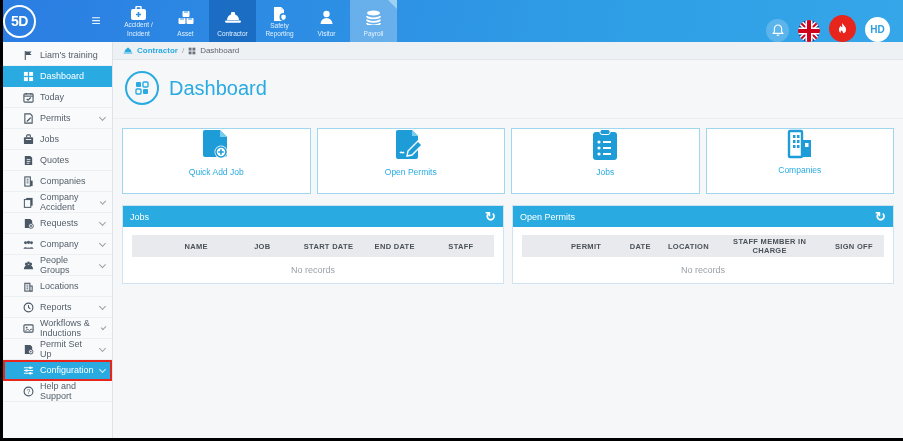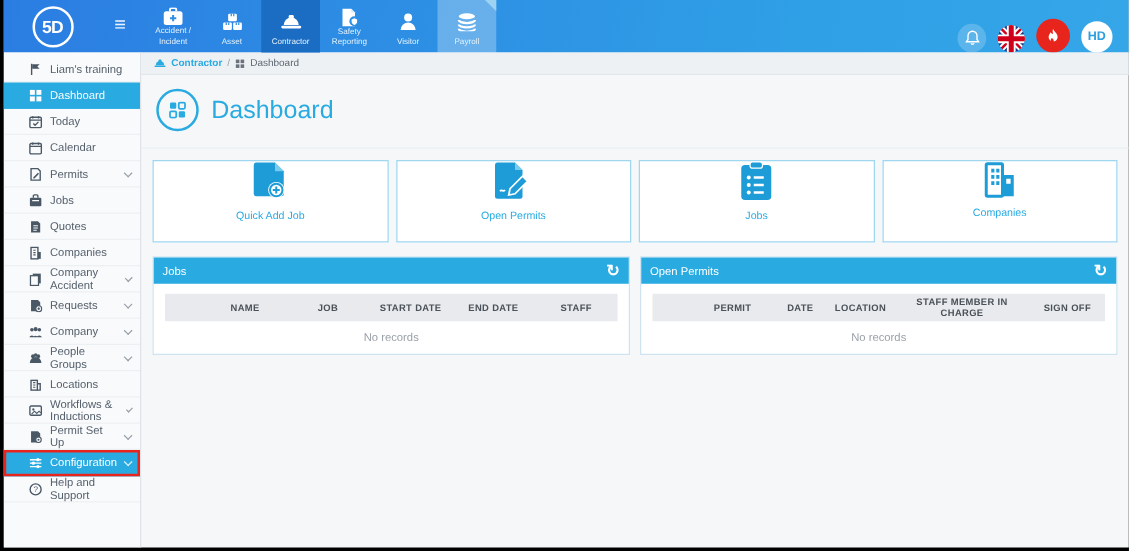--- a/index.html
+++ b/index.html
@@ -4,21 +4,21 @@
 <style>
   * { box-sizing: border-box; margin: 0; padding: 0; }
   html,body { width:903px; height:441px; overflow:hidden; background:#000;
     font-family:"Liberation Sans", sans-serif; }
   .app { position:absolute; left:3px; top:0; width:900px; height:438px;
     background:#f5f7f8; overflow:hidden; display:flex; flex-direction:column; }
 
   
   .navbar { height:42px; flex:0 0 42px; display:flex; align-items:stretch;
     background:linear-gradient(100deg,#2b7de2 0%,#2f9fe6 70%,#35a6e8 100%); }
-  .logo-wrap { width:78px; display:flex; align-items:center; justify-content:center; }
+  .logo-wrap { width:78px; display:flex; align-items:center; }
   .logo { width:33px; height:33px; border:2px solid #fff; border-radius:50%;
     display:flex; align-items:center; justify-content:center;
     color:#fff; font-weight:bold; font-size:14px; letter-spacing:-0.5px; }
   .hamburger { width:30px; display:flex; align-items:center; justify-content:center;
     color:#e8f4fd; font-size:16px; cursor:pointer; }
   .tabs { display:flex; margin-left:4px; }
   .tab { width:47px; display:flex; flex-direction:column; align-items:center;
     color:#e3f2fc; cursor:pointer; position:relative; }
   .tab .ticon { height:25px; display:flex; align-items:flex-end; justify-content:center; padding-top:6px; }
   .tab .tlabel { margin-top:auto; padding-bottom:4px; font-size:6.5px; line-height:1.3;
@@ -227,28 +227,20 @@
         <svg width="11" height="11" viewBox="0 0 12 12">
             <rect x="1" y="2" width="10" height="9" rx="1" fill="none" stroke="#4a5866" stroke-width="1.2"></rect>
             <path d="M1 4.5h10" stroke="#4a5866" stroke-width="1.2"></path>
             <path d="M3.5 1v2M8.5 1v2" stroke="#4a5866" stroke-width="1.2"></path>
             <path d="M4 7.5l1.5 1.5L8.5 6" stroke="#4a5866" stroke-width="1.2" fill="none"></path>
           </svg>
         <span>Today</span>
       </div>
       <div class="side-item">
         <svg width="11" height="11" viewBox="0 0 12 12">
-            <rect x="1" y="2" width="10" height="9" rx="1" fill="none" stroke="#4a5866" stroke-width="1.2"></rect>
-            <path d="M1 4.5h10" stroke="#4a5866" stroke-width="1.2"></path>
-            <path d="M3.5 1v2M8.5 1v2" stroke="#4a5866" stroke-width="1.2"></path>
-          </svg>
-        <span>Calendar</span>
-      </div>
-      <div class="side-item">
-        <svg width="11" height="11" viewBox="0 0 12 12">
             <path d="M2 1h6l2 2v8H2z" fill="none" stroke="#4a5866" stroke-width="1.2"></path>
             <path d="M4 8.5l4-4 1 1-4 4H4z" fill="#4a5866"></path>
           </svg>
         <span>Permits</span>
         <span class="chev"></span>
       </div>
       <div class="side-item">
         <svg width="11" height="11" viewBox="0 0 12 12">
             <rect x="1" y="3.5" width="10" height="7.5" rx="1" fill="#4a5866"></rect>
             <path d="M4 3.5V2a1 1 0 0 1 1-1h2a1 1 0 0 1 1 1v1.5" stroke="#4a5866" stroke-width="1.2" fill="none"></path>
@@ -308,20 +300,28 @@
         <span>People Groups</span>
         <span class="chev"></span>
       </div>
       <div class="side-item">
         <svg width="11" height="11" viewBox="0 0 12 12">
             <rect x="2" y="2.5" width="5.5" height="8.5" fill="none" stroke="#4a5866" stroke-width="1.2"></rect>
             <path d="M7.5 5.5h2.5v5.5H7.5" fill="none" stroke="#4a5866" stroke-width="1.2"></path>
             <path d="M3.8 4.5h2M3.8 6.5h2M3.8 8.5h2" stroke="#4a5866" stroke-width="1"></path>
           </svg>
         <span>Locations</span>
+      </div>
+      <div class="side-item">
+        <svg width="11" height="11" viewBox="0 0 12 12">
+            <circle cx="6" cy="6" r="4.8" fill="none" stroke="#4a5866" stroke-width="1.2"></circle>
+            <path d="M6 3.2V6l2 1.4" stroke="#4a5866" stroke-width="1.1" fill="none"></path>
+          </svg>
+        <span>Reports</span>
+        <span class="chev"></span>
       </div>
       <div class="side-item">
         <svg width="11" height="11" viewBox="0 0 12 12">
             <rect x="1" y="2" width="10" height="8" rx="1" fill="none" stroke="#4a5866" stroke-width="1.2"></rect>
             <circle cx="4" cy="5" r="1" fill="#4a5866"></circle>
             <path d="M2.5 9l2.5-2.5L7 8.5 9 6.5l1.5 1.5" stroke="#4a5866" stroke-width="1" fill="none"></path>
           </svg>
         <span>Workflows &amp; Inductions</span>
         <span class="chev"></span>
       </div>

